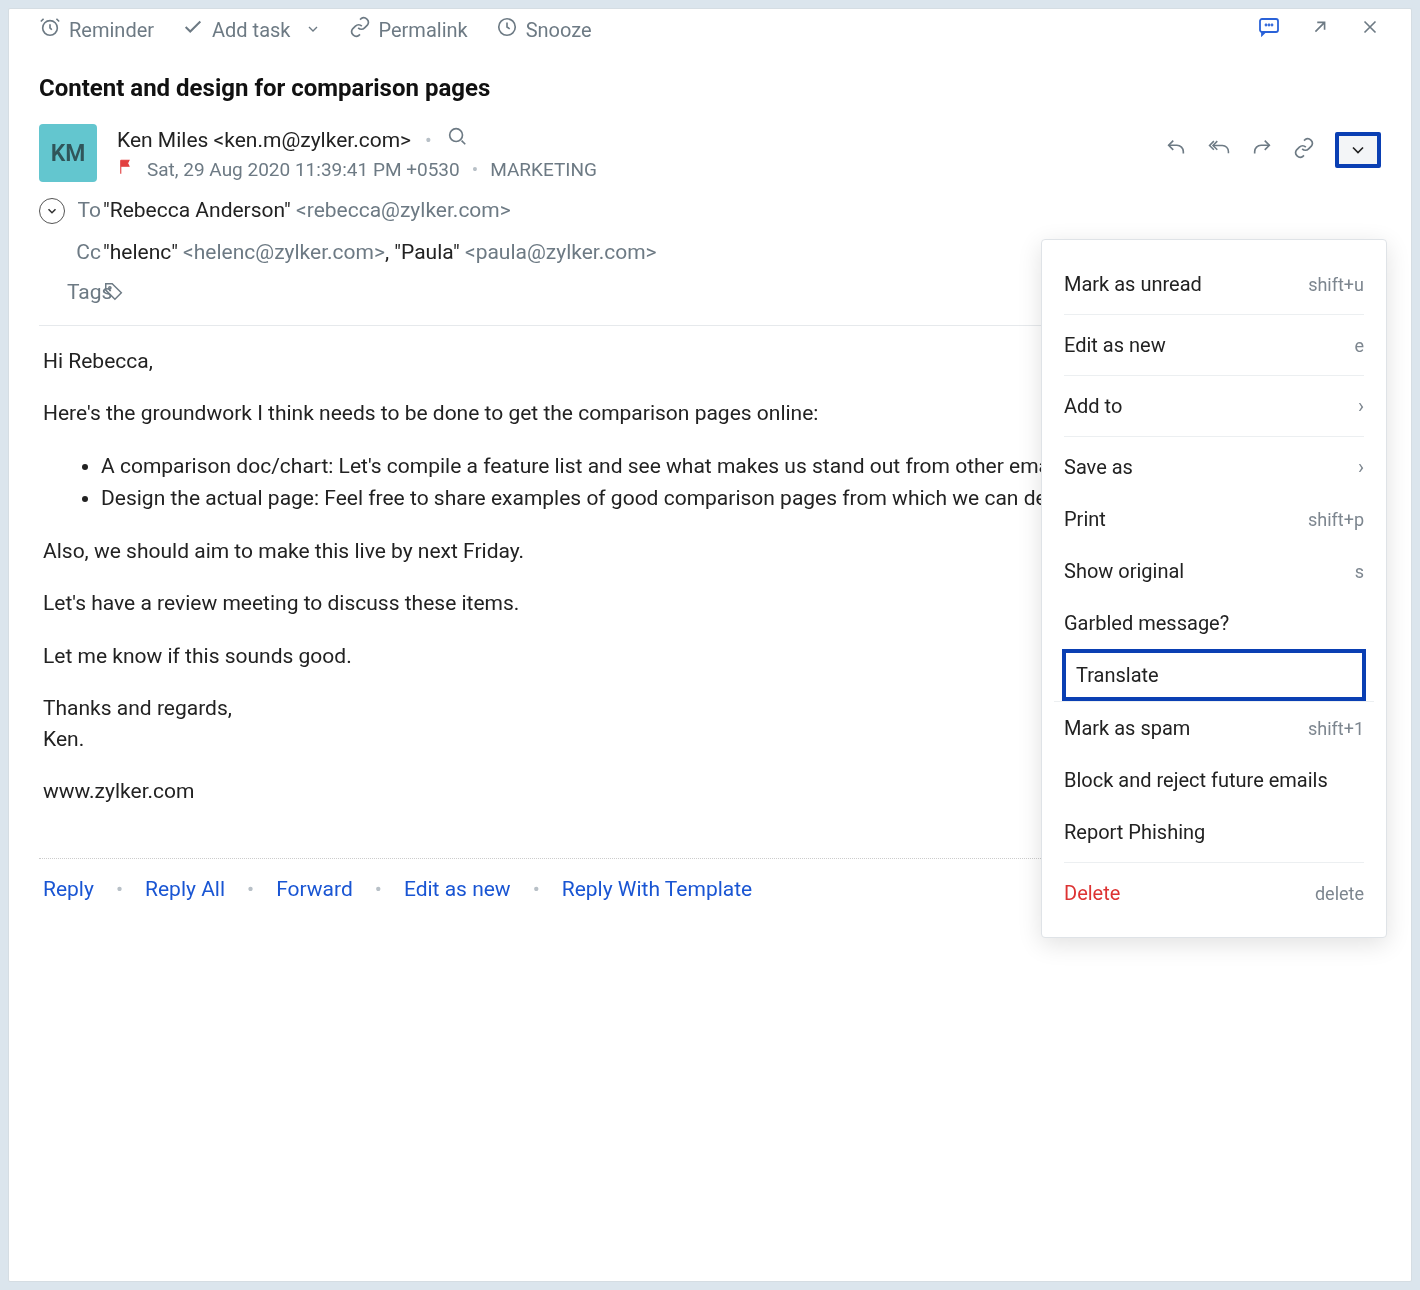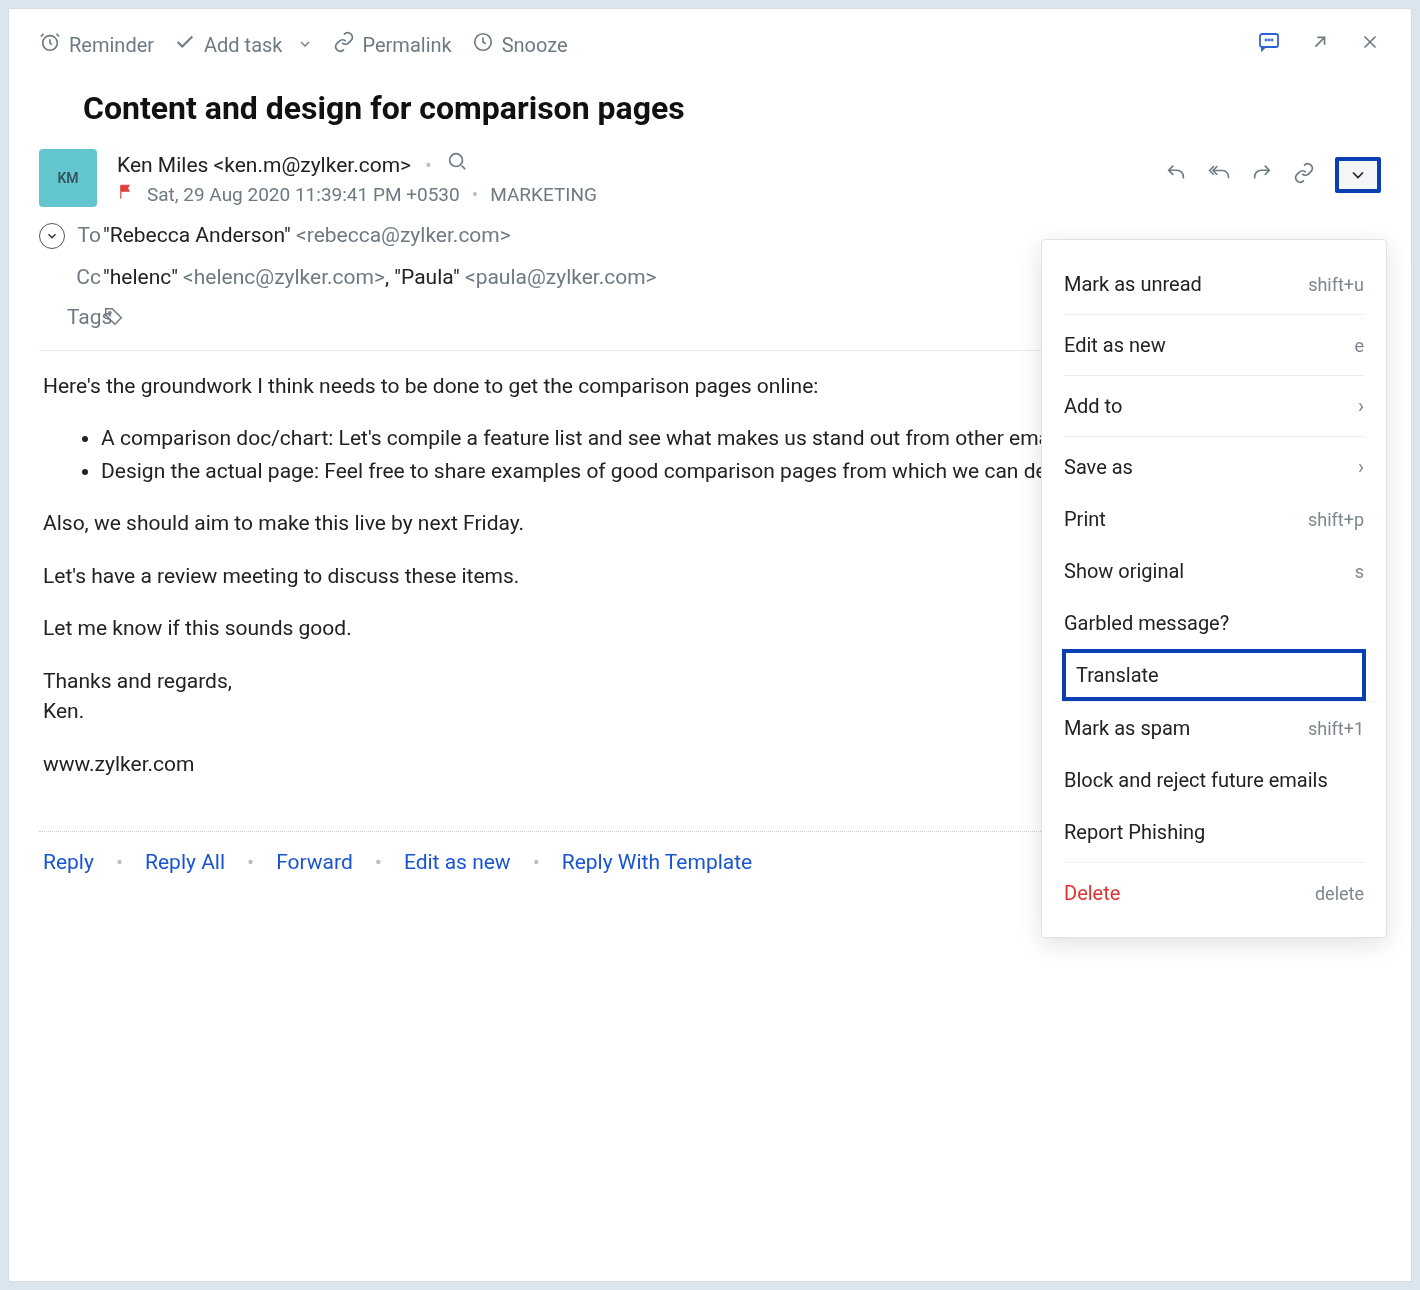--- a/index.html
+++ b/index.html
@@ -16,49 +16,48 @@
     border: 1px solid #d5dde3;
     border-radius: 2px;
     width: 1404px;
     height: 1274px;
     position: relative;
     overflow: hidden;
   }
   .toolbar {
     display: flex;
     align-items: center;
-    gap: 20px;
-    padding: 21px 30px 12px 30px;
+    gap: 28px;
+    padding: 6px 30px 12px 30px;
     color: #6d7a84;
   }
   .toolbar .item {
     display: inline-flex;
     align-items: center;
     gap: 8px;
     cursor: pointer;
   }
   .toolbar .spacer { flex: 1; }
   .toolbar svg { stroke: #6d7a84; }
   .toolbar .right { display: inline-flex; gap: 28px; align-items: center; }
   .toolbar .chat svg { stroke: #2a62d8; fill: none; }
   .subject {
-    font-size: 32px;
+    font-size: 24px;
     font-weight: 700;
     padding: 18px 30px 22px 30px;
     color: #111;
-    margin-left: 44px;
   }
   .msg-head {
     padding: 0 30px;
     position: relative;
   }
   .top-row { display: flex; align-items: center; gap: 20px; }
   .avatar {
     width: 58px; height: 58px; background: #63c6cf;
-    color: #30555a; font-weight: 600; font-size: 14px;
+    color: #30555a; font-weight: 600; font-size: 23px;
     display: flex; align-items: center; justify-content: center;
     border-radius: 4px;
   }
   .sender-line { display: flex; align-items: flex-end; gap: 14px; margin-bottom: 6px; }
   .sender-line .sep { color: #b8c0c7; }
   .sender-line .name { font-size: 21px; }
   .sender-line .name .addr { color: #222; }
   .meta-line { display: flex; align-items: center; gap: 12px; color: #6d7a84; font-size: 19px; }
   .meta-line .flag svg { stroke: #e24040; fill: #e24040; }
   .meta-line .sep { color: #b8c0c7; }
@@ -305,20 +304,21 @@
             <path d="M3 11V4h7l10 10-7 7z"></path>
             <circle cx="7.5" cy="8.5" r="1.2"></circle>
           </svg>
       </span>
     </div>
   </div>
 
   <div class="divider"></div>
 
   <div class="body">
+    <p>Hi Rebecca,</p>
     <p>Here's the groundwork I think needs to be done to get the comparison pages online:</p>
     <ul>
       <li>A comparison doc/chart: Let's compile a feature list and see what makes us stand out from other email providers.</li>
       <li>Design the actual page: Feel free to share examples of good comparison pages from which we can derive inspiration for our page.</li>
     </ul>
     <p>Also, we should aim to make this live by next Friday.</p>
     <p>Let's have a review meeting to discuss these items.</p>
     <p>Let me know if this sounds good.</p>
     <p style="margin-bottom:0">Thanks and regards,</p>
     <p>Ken.</p>

